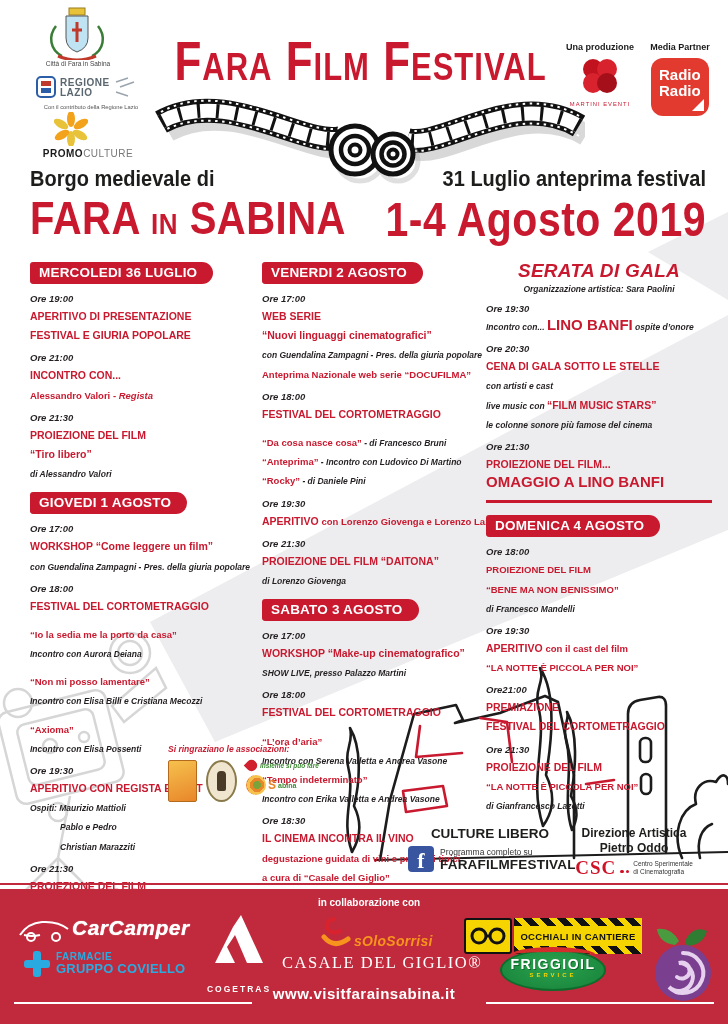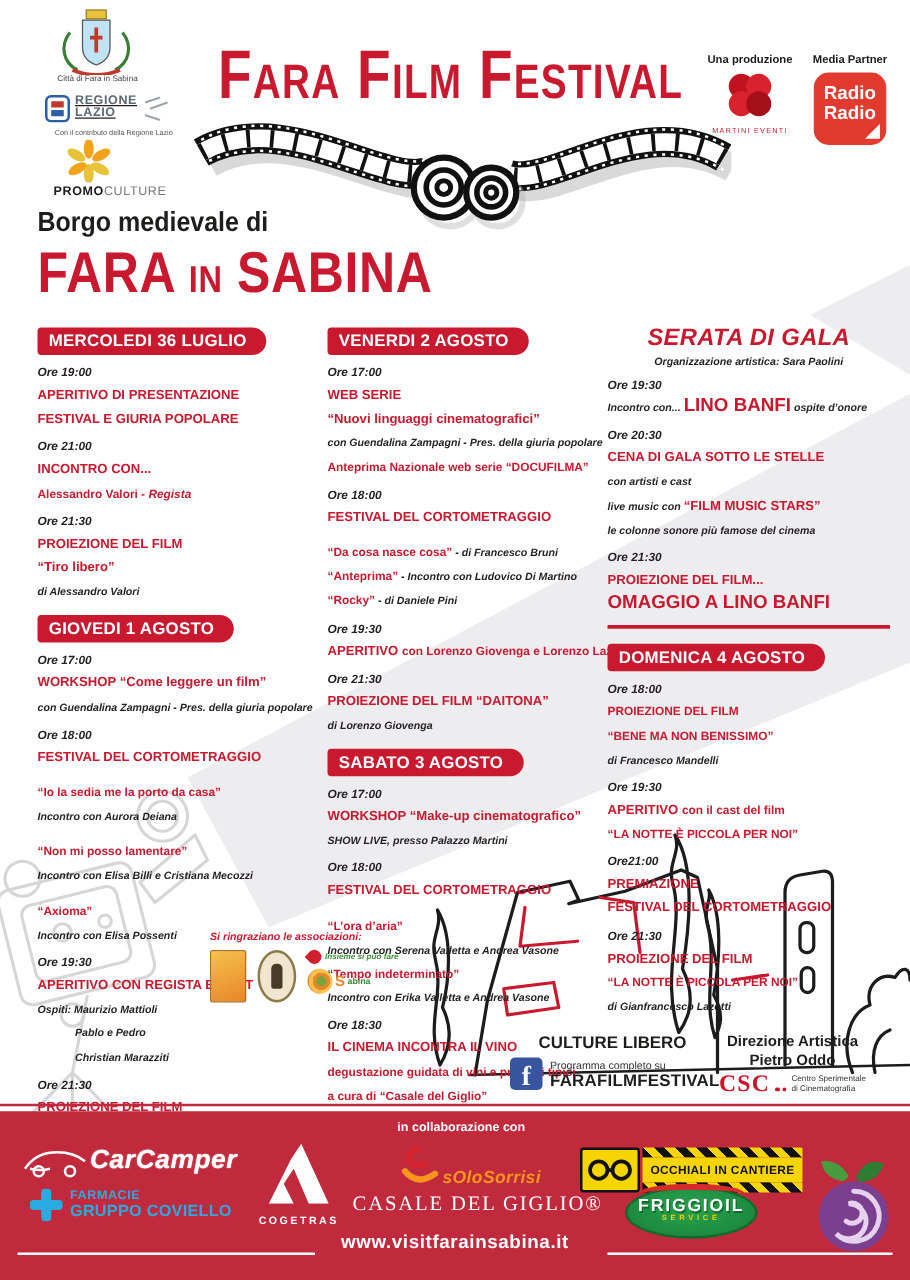--- a/index.html
+++ b/index.html
@@ -8,21 +8,21 @@
     --ink:#231f20;
   }
   html,body{margin:0;padding:0;background:#fff;}
   .poster{position:relative;width:728px;height:1024px;background:#fff;overflow:hidden;
           font-family:"Liberation Sans",sans-serif;color:var(--ink);}
   .abs{position:absolute;}
 
   
   .comune-caption{left:28px;top:60px;width:100px;text-align:center;font-size:6.5px;color:#444;}
   .regione-wrap{left:36px;top:76px;width:120px;}
-  .regione-row{display:flex;align-items:flex-start;gap:4px;text-decoration:underline;}
+  .regione-row{display:flex;align-items:flex-end;gap:4px;}
   .regione-text{font-weight:bold;color:#5b6770;font-size:10px;line-height:1.0;letter-spacing:.5px;}
   .regione-caption{left:26px;top:104px;width:130px;text-align:center;font-size:5.8px;color:#555;}
   .promo-text{left:18px;top:148px;width:140px;text-align:center;font-size:10px;letter-spacing:.5px;color:#777;}
   .promo-text b{color:#1a1a1a;}
 
   .main-title{left:168px;top:30px;width:385px;text-align:center;color:var(--red);
     font-variant:small-caps;font-weight:bold;font-size:44px;letter-spacing:1px;
     transform:scaleY(1.25);transform-origin:center top;}
 
   .produzione{left:556px;top:42px;width:88px;text-align:center;}
@@ -101,21 +101,21 @@
   .carcamper-text{color:#fff;font-weight:bold;font-style:italic;font-size:21px;letter-spacing:.5px;
     text-shadow:0 0 1px #fff;}
   .farmacie{left:24px;top:62px;display:flex;align-items:center;gap:6px;}
   .fcross{position:relative;width:26px;height:26px;}
   .fcross::before,.fcross::after{content:"";position:absolute;background:#29abe2;border-radius:3px;}
   .fcross::before{left:9px;top:0;width:8px;height:26px;}
   .fcross::after{left:0;top:9px;width:26px;height:8px;}
   .farm1{color:#29abe2;font-size:10px;font-weight:bold;letter-spacing:.5px;line-height:1.1;}
   .farm2{color:#29abe2;font-size:13px;font-weight:bold;letter-spacing:.2px;line-height:1.1;}
   .cogetras{left:203px;top:26px;width:72px;text-align:center;}
-  .cogetras-label{color:#fff;font-weight:bold;font-size:8.5px;letter-spacing:2px;margin-top:3px;}
+  .cogetras-label{color:#fff;font-weight:bold;font-size:8.5px;letter-spacing:2px;margin-top:17px;}
   .collab{left:314px;top:8px;width:110px;text-align:center;color:#fff;font-weight:bold;font-size:10px;}
   .solo-row{left:320px;top:26px;display:flex;align-items:flex-end;gap:2px;}
   .solo-text{color:#f7941d;font-weight:bold;font-style:italic;font-size:14px;letter-spacing:.3px;padding-bottom:2px;}
   .casale{left:282px;top:64px;width:190px;text-align:center;color:#fff;
     font-family:"Liberation Serif",serif;font-size:16.5px;letter-spacing:1.5px;white-space:nowrap;}
   .occhiali{left:464px;top:29px;display:flex;width:178px;height:36px;}
   .occ-glasses{width:48px;height:100%;background:#f5d400;border:2px solid #111;border-radius:3px;box-sizing:border-box;
     display:flex;align-items:center;justify-content:center;}
   .occ-label{flex:1;display:flex;flex-direction:column;margin-left:2px;}
   .occ-stripe{height:8px;background:repeating-linear-gradient(45deg,#111 0 6px,#f5d400 6px 12px);}
@@ -269,20 +269,24 @@
     <div class="radio-box">
       <div>Radio</div>
       <div>Radio</div>
     </div>
   </div>
 
   <div class="abs hl-left">
     <div class="hl-small">Borgo medievale di</div>
     <div class="hl-big"><span>FARA</span> <span class="small-in">IN</span> <span>SABINA</span></div>
   </div>
+  <div class="abs hl-right">
+    <div class="hl-small">31 Luglio anteprima festival</div>
+    <div class="hl-big">1-4 Agosto 2019</div>
+  </div>
 
   <div class="col col1"><div class="day-banner">MERCOLEDI 36 LUGLIO</div><div class="event">
         <div class="time">Ore 19:00</div>
         <div class="line"><span class="lr">APERITIVO DI PRESENTAZIONE</span></div>
         <div class="line"><span class="lr">FESTIVAL E GIURIA POPOLARE</span></div>
       </div><div class="event">
         <div class="time">Ore 21:00</div>
         <div class="line"><span class="lr">INCONTRO CON...</span></div>
         <div class="line"><span class="lr s">Alessandro Valori - </span><span class="lr s i">Regista</span></div>
       </div><div class="event">

